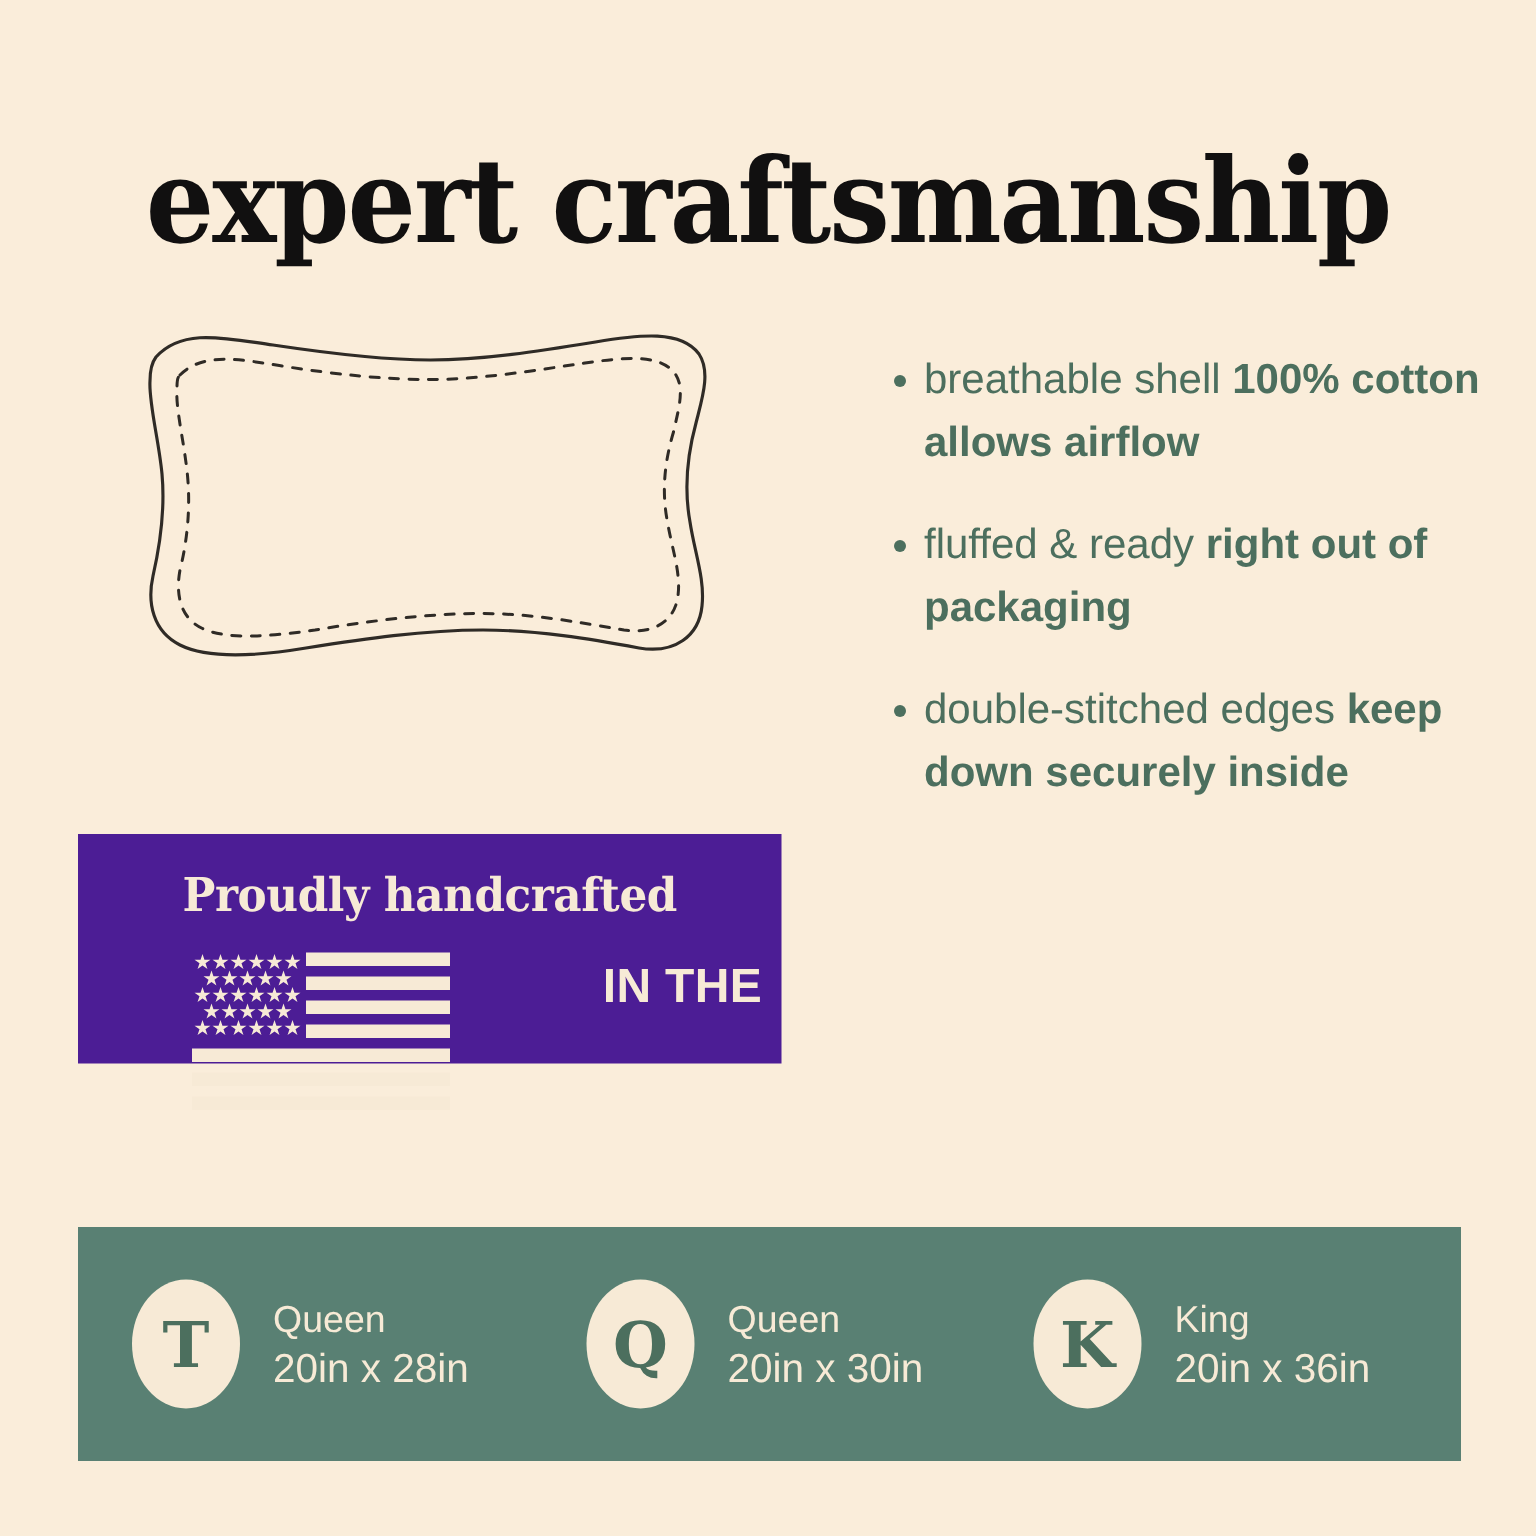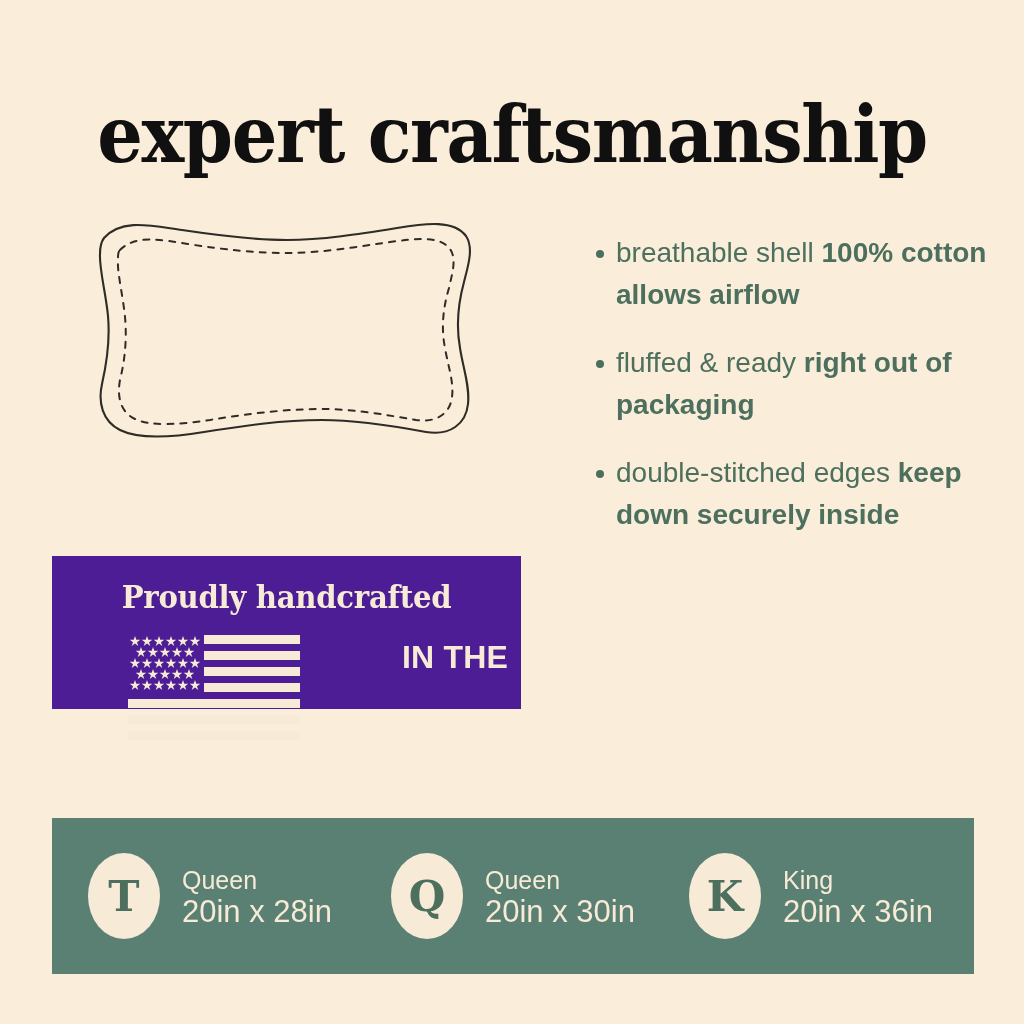--- a/index.html
+++ b/index.html
@@ -128,21 +128,21 @@
     font-weight:700;
     font-size:42px;
     color:#4c6f5e;
     flex:0 0 auto;
   }
   .size-text{
     margin-left:22px;
     color:#f7ead6;
   }
   .size-name{font-size:25px;line-height:32px;}
-  .size-dims{font-size:31px;line-height:32px;}
+  .size-dims{font-size:27px;line-height:32px;}
 </style>
 </head>
 <body>
 
 <div class="page">
 
   <h1 class="headline">expert craftsmanship</h1>
 
   <div class="pillow-wrap">
     <svg viewBox="0 0 400 300" xmlns="http://www.w3.org/2000/svg" aria-hidden="true">

